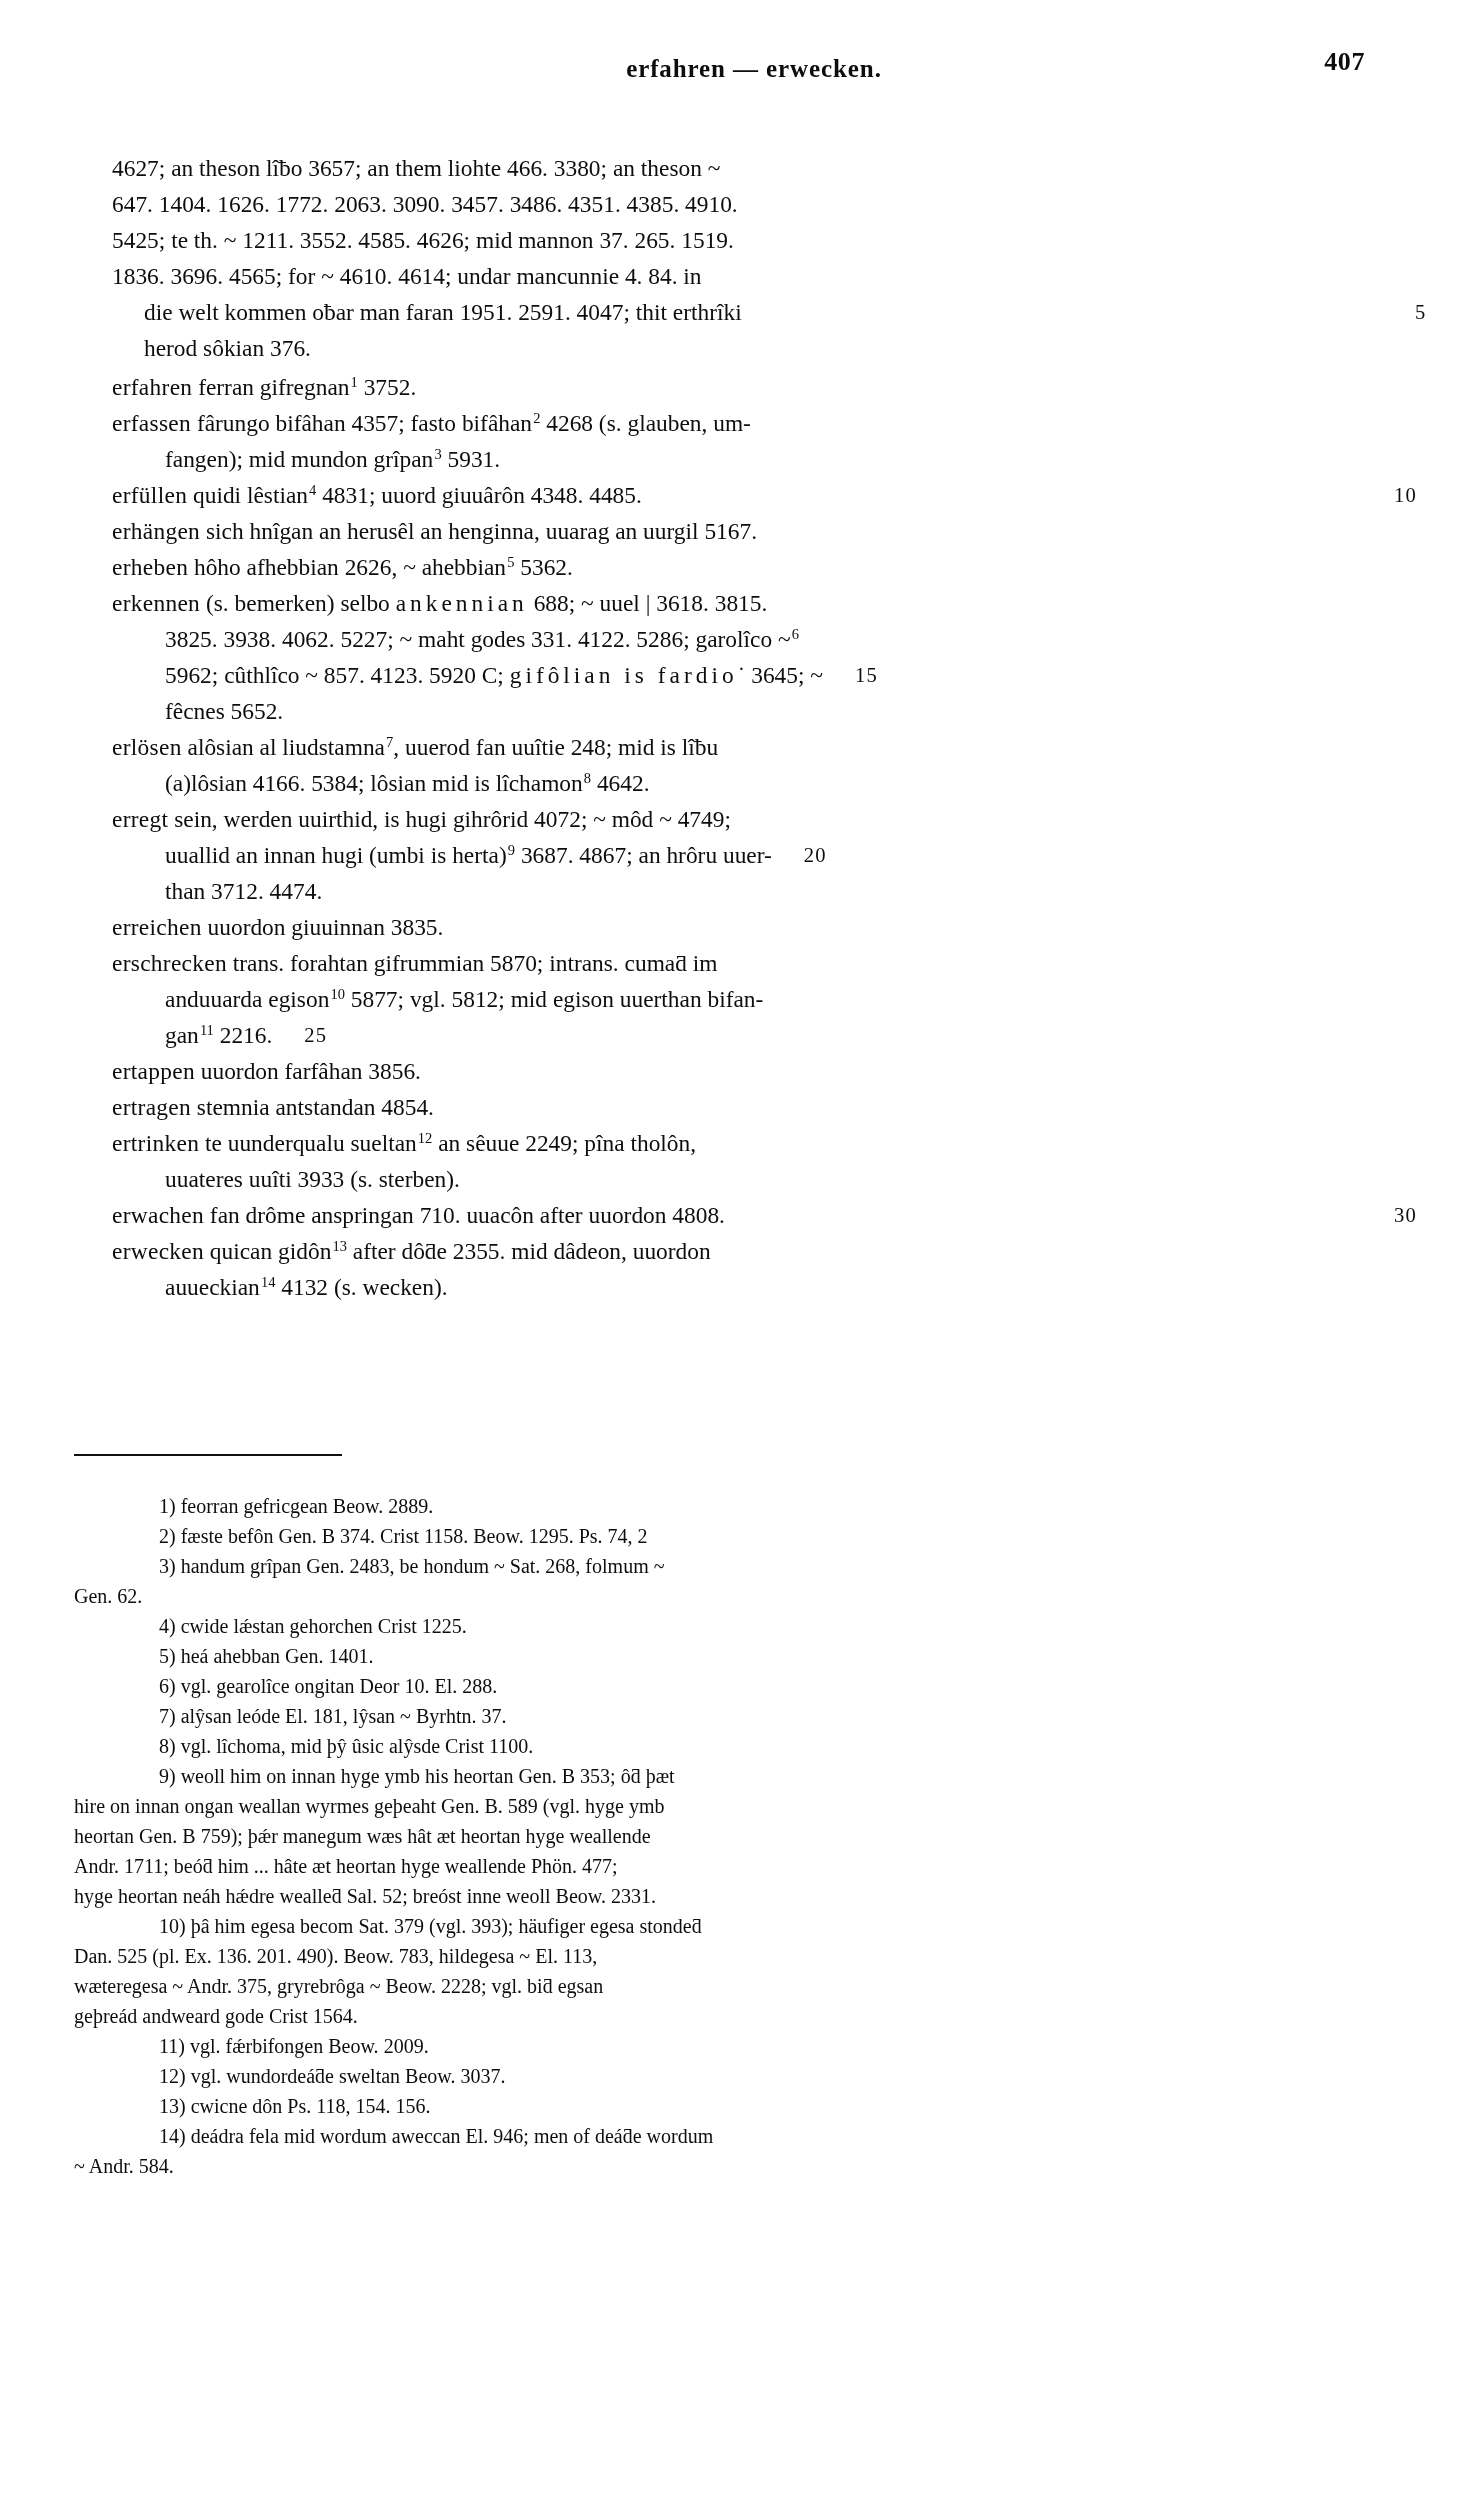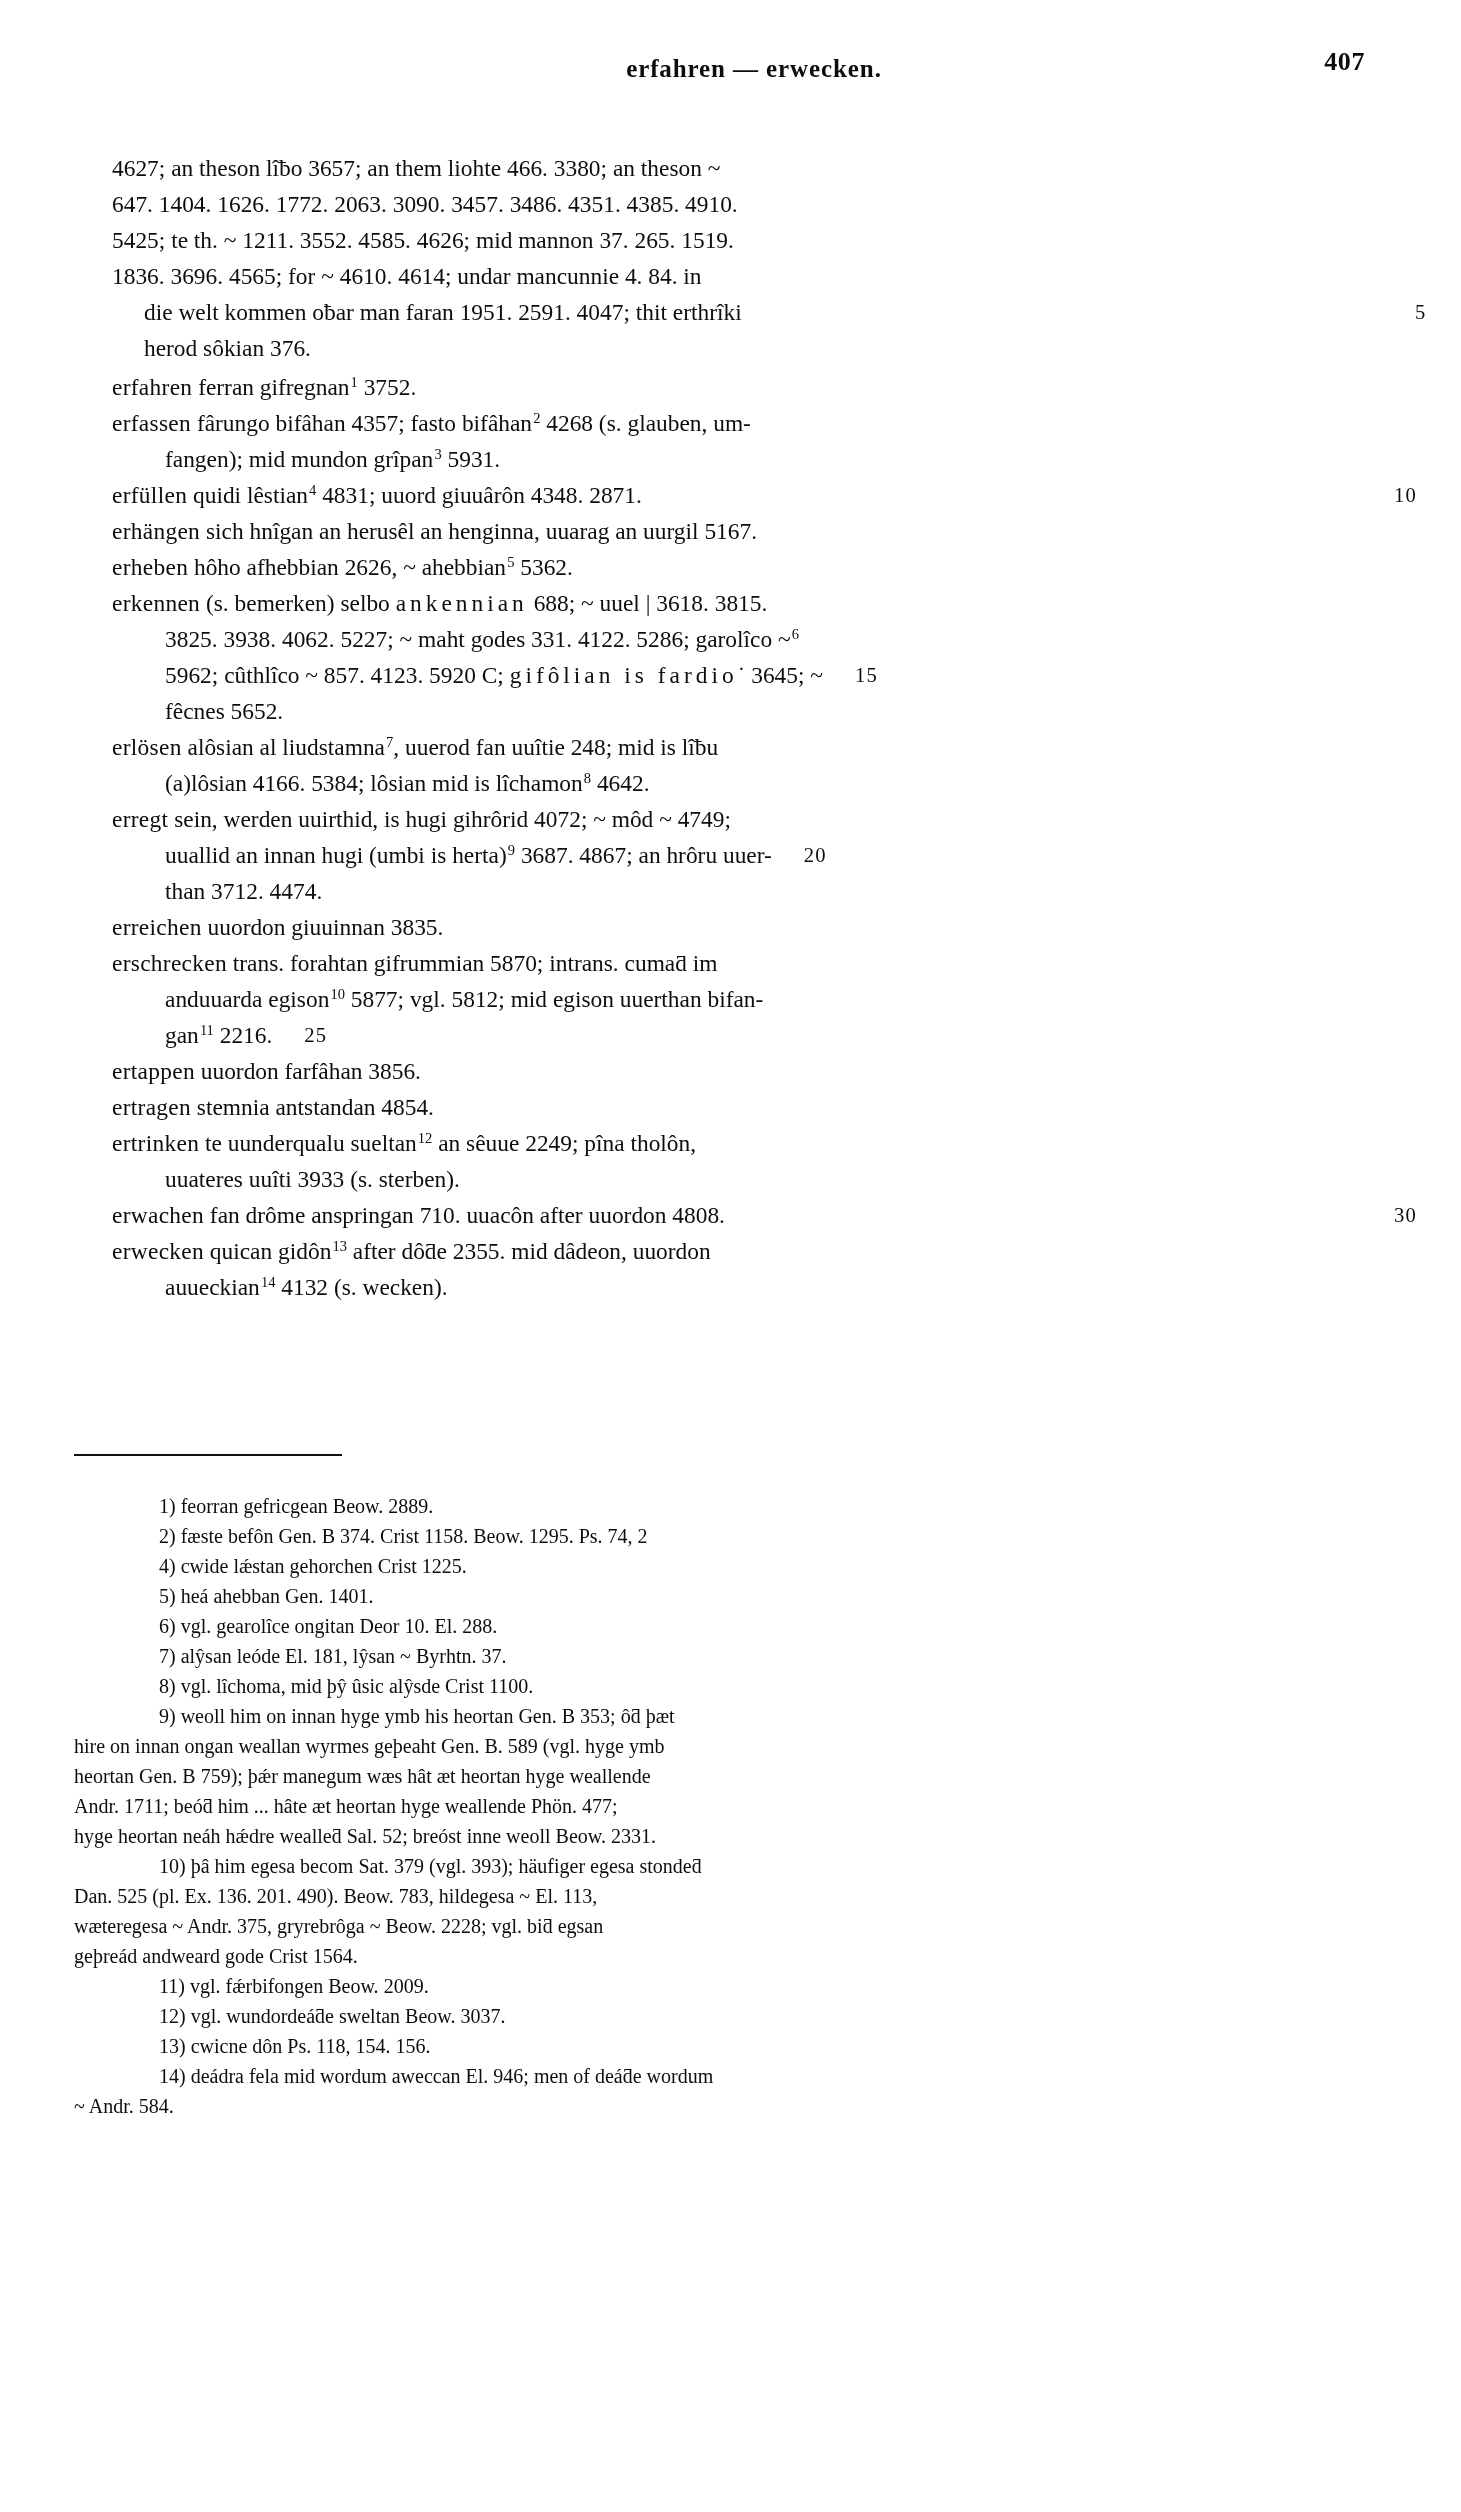--- a/index.html
+++ b/index.html
@@ -156,21 +156,21 @@
 
     <p class="entry">
       <span class="hw">erfahren</span><span> ferran gifregnan</span><span class="sup">1</span><span> 3752.</span>
     </p>
 
     <p class="entry">
       <span class="hw">erfassen</span><span> fârungo bifâhan 4357; fasto bifâhan</span><span class="sup">2</span><span> 4268 (s. </span><span class="it">glauben, um-</span><br><span class="it">fangen</span><span>); mid mundon grîpan</span><span class="sup">3</span><span> 5931.</span>
     </p>
 
     <p class="entry rel">
-      <span class="hw">erfüllen</span><span> quidi lêstian</span><span class="sup">4</span><span> 4831; uuord giuuârôn 4348. 2871.</span><span class="lnum">10</span>
+      <span class="hw">erfüllen</span><span> quidi lêstian</span><span class="sup">4</span><span> 4831; uuord giuuârôn 4348. 4485.</span><span class="lnum">10</span>
     </p>
 
     <p class="entry">
       <span class="hw">erhängen</span><span class="it"> sich</span><span> hnîgan an herusêl an henginna, uuarag an uurgil 5167.</span>
     </p>
 
     <p class="entry">
       <span class="hw">erheben</span><span> hôho afhebbian 2626, ~ ahebbian</span><span class="sup">5</span><span> 5362.</span>
     </p>
 
@@ -217,20 +217,21 @@
   </div>
 
   <div class="fn-rule"></div>
 
   <div class="footnotes">
 
     <p class="fn"><span>1)</span><span> feorran gefricgean </span><span class="it">Beow.</span><span> 2889.</span></p>
 
     <p class="fn"><span>2)</span><span> fæste befôn </span><span class="it">Gen.</span><span> B 374.   </span><span class="it">Crist</span><span> 1158.   </span><span class="it">Beow.</span><span> 1295.   </span><span class="it">Ps.</span><span> 74, 2</span></p>
 
+    <p class="fn"><span>3)</span><span> handum grîpan </span><span class="it">Gen.</span><span> 2483, be hondum ~ </span><span class="it">Sat.</span><span> 268, folmum ~</span><br><span class="it">Gen.</span><span> 62.</span></p>
 
     <p class="fn"><span>4)</span><span> cwide lǽstan </span><span class="it">gehorchen Crist</span><span> 1225.</span></p>
 
     <p class="fn"><span>5)</span><span> heá ahebban </span><span class="it">Gen.</span><span> 1401.</span></p>
 
     <p class="fn"><span>6)</span> <span class="it">vgl.</span><span> gearolîce ongitan </span><span class="it">Deor</span><span> 10.   </span><span class="it">El.</span><span> 288.</span></p>
 
     <p class="fn"><span>7)</span><span> alŷsan leóde </span><span class="it">El.</span><span> 181, lŷsan ~ </span><span class="it">Byrhtn.</span><span> 37.</span></p>
 
     <p class="fn"><span>8)</span> <span class="it">vgl.</span><span> lîchoma, mid þŷ ûsic alŷsde </span><span class="it">Crist</span><span> 1100.</span></p>

